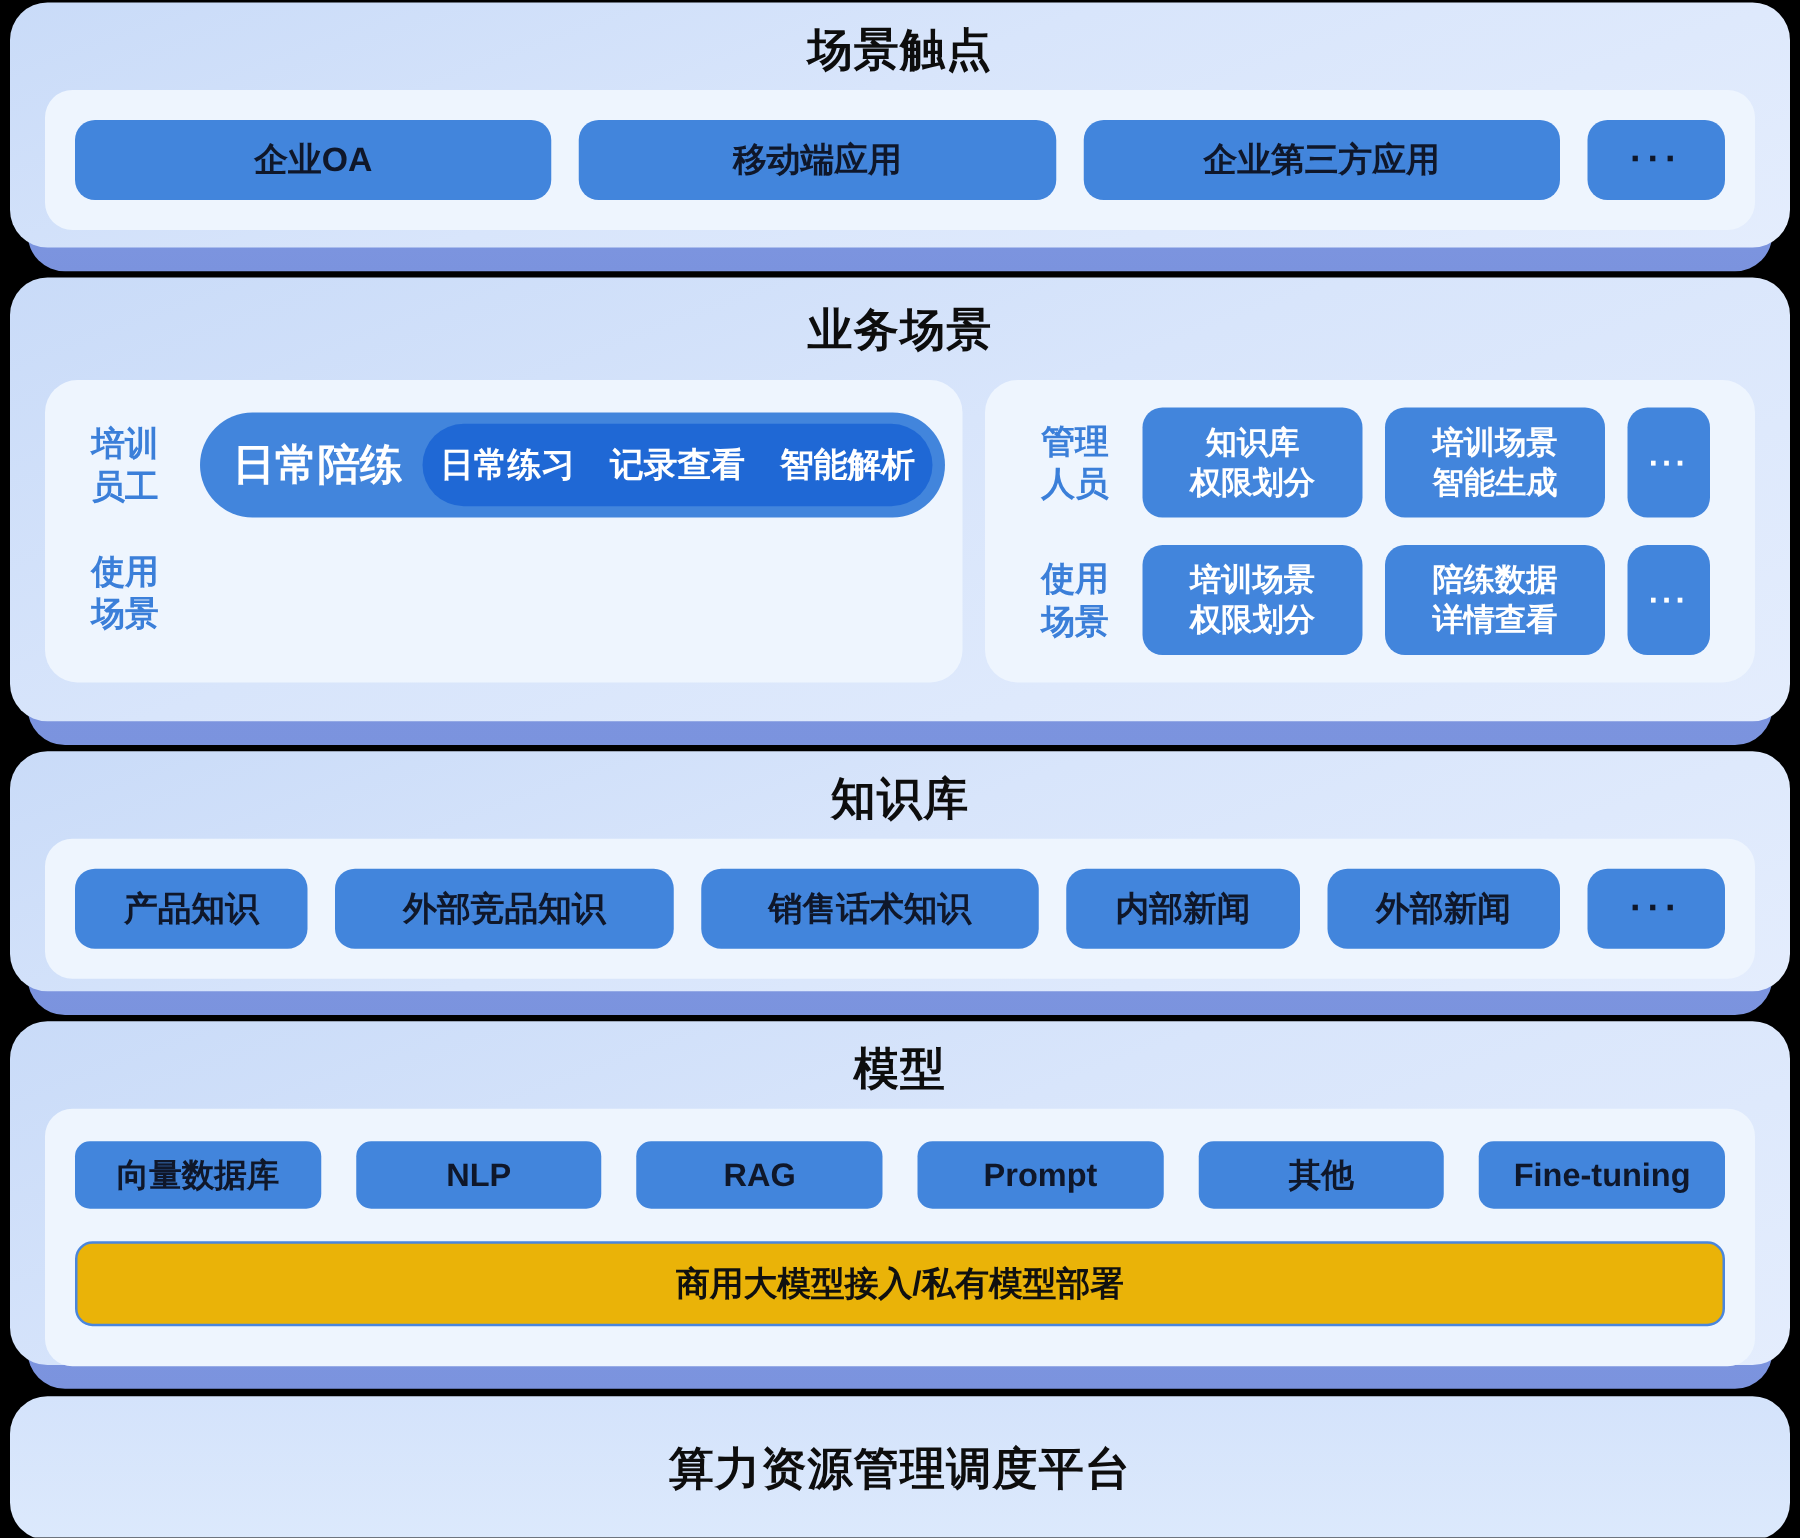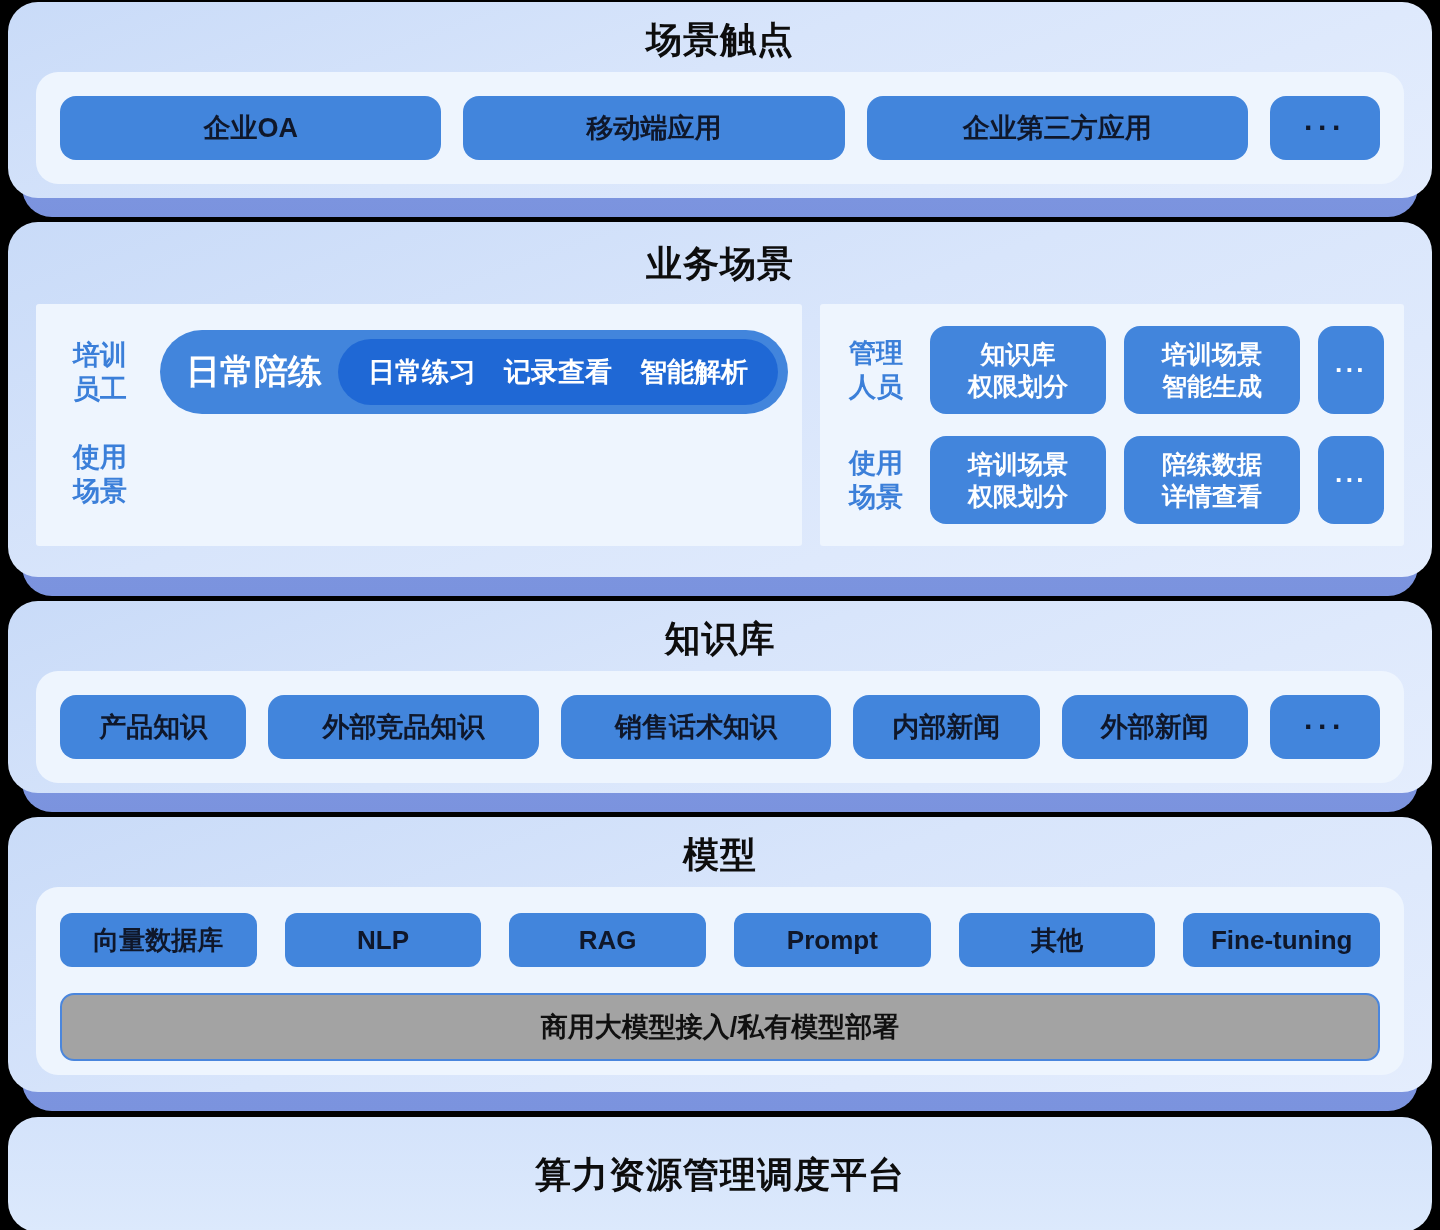--- a/index.html
+++ b/index.html
@@ -34,23 +34,23 @@
   .chip{
     height:64px;border-radius:16px;background:#4285dc;color:#0f172a;
     display:flex;align-items:center;justify-content:center;
     font-size:27px;font-weight:700;flex:1 1 0;white-space:nowrap;
   }
   .chip-more{flex:0 0 110px;font-size:30px;letter-spacing:4px;}
   .chip-wide{flex:1.45 1 0;}
   
   #s2 .card{height:355px;padding-top:18px;}
   .bs-wrap{display:flex;gap:18px;margin-top:16px;}
-  .bs-panel{background:#eef5fe;border-radius:3px;box-sizing:border-box;}
+  .bs-panel{background:#eef5fe;border-radius:26px;box-sizing:border-box;}
   .bs-left{flex:1 1 764px;padding:26px 14px 26px 20px;display:flex;flex-direction:column;gap:26px;}
-  .bs-right{flex:0 0 584px;padding:22px 20px;display:flex;flex-direction:column;gap:22px;}
+  .bs-right{flex:0 0 584px;padding:22px 36px;display:flex;flex-direction:column;gap:22px;}
   .bs-row{display:flex;align-items:center;gap:16px;}
   .bs-label{
     width:88px;flex:0 0 88px;color:#3b7fd9;font-weight:700;font-size:27px;
     line-height:34px;text-align:center;
   }
   .capsule{
     flex:1;height:84px;background:#4285dc;border-radius:42px;
     display:flex;align-items:center;gap:16px;padding:0 10px 0 26px;box-sizing:border-box;
   }
   .capsule-label{color:#fff;font-weight:700;font-size:34px;white-space:nowrap;}
@@ -69,25 +69,25 @@
     display:flex;flex-direction:column;align-items:center;justify-content:center;
     font-size:25px;font-weight:700;line-height:32px;white-space:nowrap;
   }
   .mg-more{
     width:66px;height:88px;border-radius:16px;background:#4285dc;color:#fff;
     display:flex;align-items:center;justify-content:center;
     font-size:26px;font-weight:700;letter-spacing:2px;
   }
   
   #s4 .card{height:275px;}
-  #s4 .panel{padding:26px 24px 14px;}
+  #s4 .panel{padding:26px 24px 32px;}
   #s4 .chip-row{padding:0;gap:28px;}
   #s4 .chip{height:54px;border-radius:12px;font-size:26px;}
   .model-bar{
-    margin-top:26px;height:64px;background:#a3a3a3;
+    margin-top:26px;height:64px;background:#eab308;
     border:2px solid #4a86dd;border-radius:14px;
     display:flex;align-items:center;justify-content:center;
     font-size:27px;font-weight:700;color:#101010;
   }
   
   #s1 .card{height:196px;}
   #s3 .card{height:192px;}
   #s5 .card{
     height:115px;background:linear-gradient(180deg,#d4e3fb 0%,#dce9fc 100%);
     display:flex;align-items:center;justify-content:center;padding:0;

